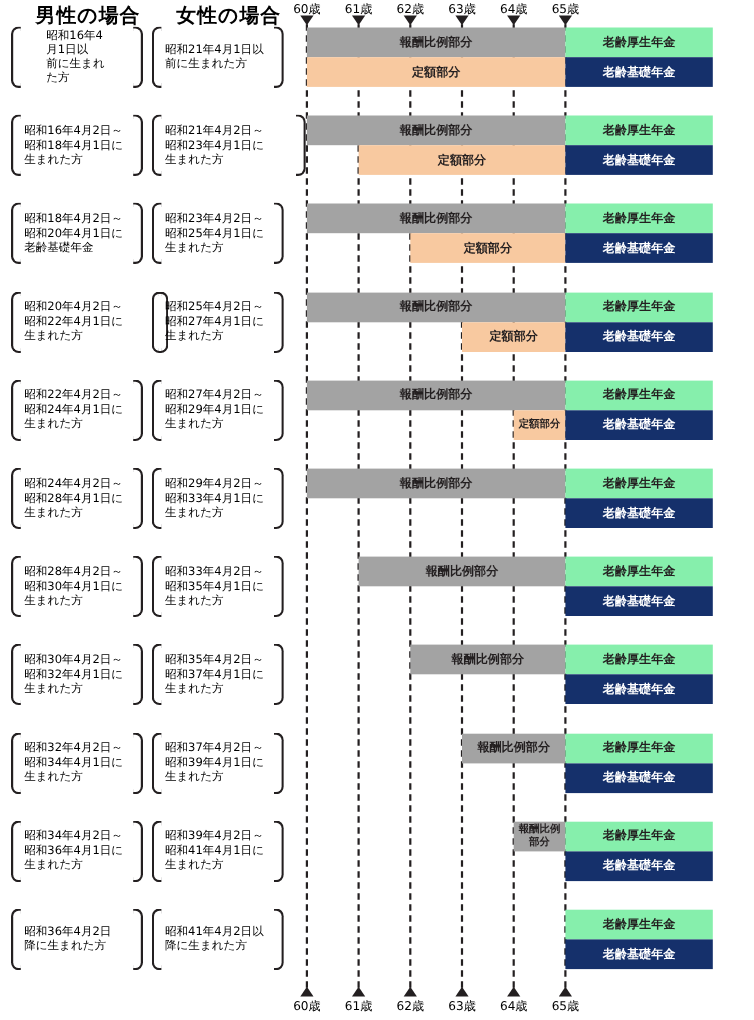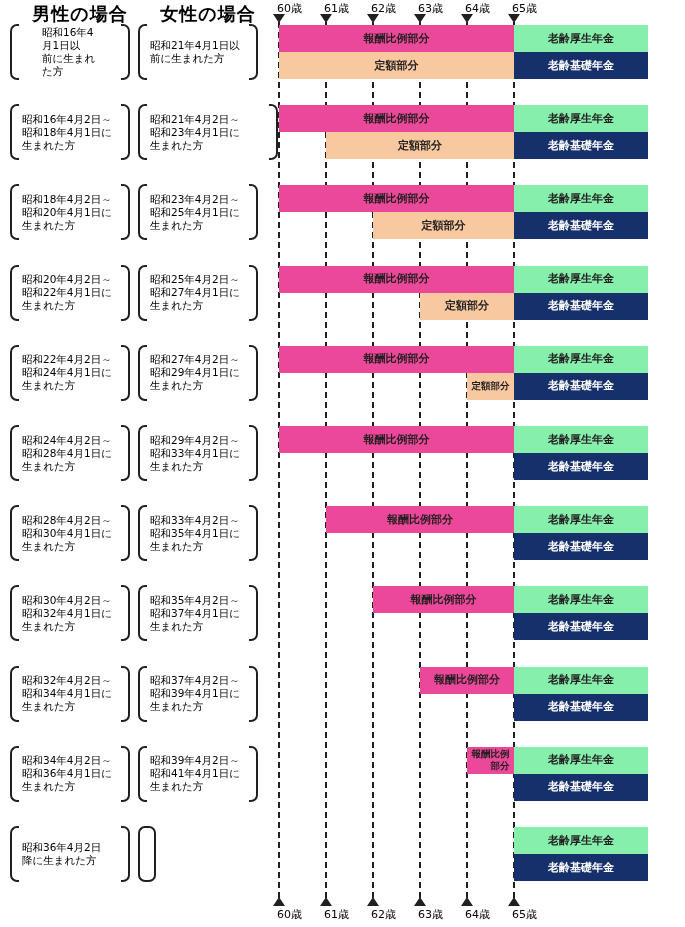--- a/index.html
+++ b/index.html
@@ -66,21 +66,21 @@
   .axis-line{
     position:absolute;
     width:0;
     border-left:2px dashed #231f20;
     z-index:1;
   }
   .axis-label{
     position:absolute;
     font-size:11px;
     white-space:nowrap;
-    text-align:right;
+    text-align:center;
     width:46px;
     letter-spacing:0px;
   }
   .tri{
     position:absolute;
     width:0;height:0;
     border-left:6px solid transparent;
     border-right:6px solid transparent;
     z-index:3;
   }
@@ -95,21 +95,21 @@
     align-items:center;
     justify-content:center;
     font-size:11px;
     font-weight:bold;
     line-height:12px;
     text-align:center;
     z-index:2;
     letter-spacing:0px;
     overflow:hidden;
   }
-  .seg.hourei{ background:#ec4899; color:#231f20;text-align:right; }
+  .seg.hourei{ background:#a3a3a3; color:#231f20; }
   .seg.teigaku{ background:#f8c9a0; color:#231f20; }
   .seg.kousei{ background:#86efac; color:#231f20; }
   .seg.kiso{   background:#15306b; color:#ffffff; }
 </style>
 </head>
 <body>
 
 <div id="page">
 
   <div class="col-title" id="title-male">男性の場合</div>
@@ -179,35 +179,35 @@
         <div class="bk right"></div>
       </div>
       <div class="seg hourei" style="left: 279px; width: 235px; top: 105.2px; height: 27px;">報酬比例部分</div>
       <div class="seg kousei" style="left: 514px; width: 134px; top: 105.2px; height: 27px;">老齢厚生年金</div>
       <div class="seg teigaku" style="left: 326px; width: 188px; top: 132.2px; height: 27px;">定額部分</div>
       <div class="seg kiso" style="left: 514px; width: 134px; top: 132.2px; height: 27px;">老齢基礎年金</div>
       <div class="bracket-box" style="left: 10px; width: 120px; top: 184.4px; height: 56px;">
         <div class="bk left"></div>
         <div class="bk-text">昭和18年4月2日～
 昭和20年4月1日に
-生まれた方</div>
+老齢基礎年金</div>
         <div class="bk right"></div>
       </div>
       <div class="bracket-box" style="left: 138px; width: 120px; top: 184.4px; height: 56px;">
         <div class="bk left"></div>
         <div class="bk-text">昭和23年4月2日～
 昭和25年4月1日に
 生まれた方</div>
         <div class="bk right"></div>
       </div>
       <div class="seg hourei" style="left: 279px; width: 235px; top: 185.4px; height: 27px;">報酬比例部分</div>
       <div class="seg kousei" style="left: 514px; width: 134px; top: 185.4px; height: 27px;">老齢厚生年金</div>
       <div class="seg teigaku" style="left: 373px; width: 141px; top: 212.4px; height: 27px;">定額部分</div>
       <div class="seg kiso" style="left: 514px; width: 134px; top: 212.4px; height: 27px;">老齢基礎年金</div>
-      <div class="bracket-box" style="left: 10px; width: 120px; top: 264.6px; height: 56px; justify-content: center;">
+      <div class="bracket-box" style="left: 10px; width: 143px; top: 264.6px; height: 56px; justify-content: center;">
         <div class="bk left"></div>
         <div class="bk-text">昭和20年4月2日～
 昭和22年4月1日に
 生まれた方</div>
         <div class="bk right"></div>
       </div>
       <div class="bracket-box" style="left: 138px; width: 120px; top: 264.6px; height: 56px;">
         <div class="bk left"></div>
         <div class="bk-text">昭和25年4月2日～
 昭和27年4月1日に
@@ -323,19 +323,21 @@
       <div class="seg kousei" style="left: 514px; width: 134px; top: 746.8px; height: 27px;">老齢厚生年金</div>
       <div class="seg kiso" style="left: 514px; width: 134px; top: 773.8px; height: 27px;">老齢基礎年金</div>
       <div class="bracket-box" style="left: 10px; width: 120px; top: 826px; height: 56px;">
         <div class="bk left"></div>
         <div class="bk-text">昭和36年4月2日
 降に生まれた方</div>
         <div class="bk right"></div>
       </div>
       <div class="bracket-box" style="left: 138px; width: 120px; top: 826px; height: 56px;">
         <div class="bk left"></div>
+        <div class="bk-text">昭和41年4月2日以
+降に生まれた方</div>
         <div class="bk right"></div>
       </div>
       <div class="seg kousei" style="left: 514px; width: 134px; top: 827px; height: 27px;">老齢厚生年金</div>
       <div class="seg kiso" style="left: 514px; width: 134px; top: 854px; height: 27px;">老齢基礎年金</div>
     </div>
 
 </div>
 
 </body></html>

